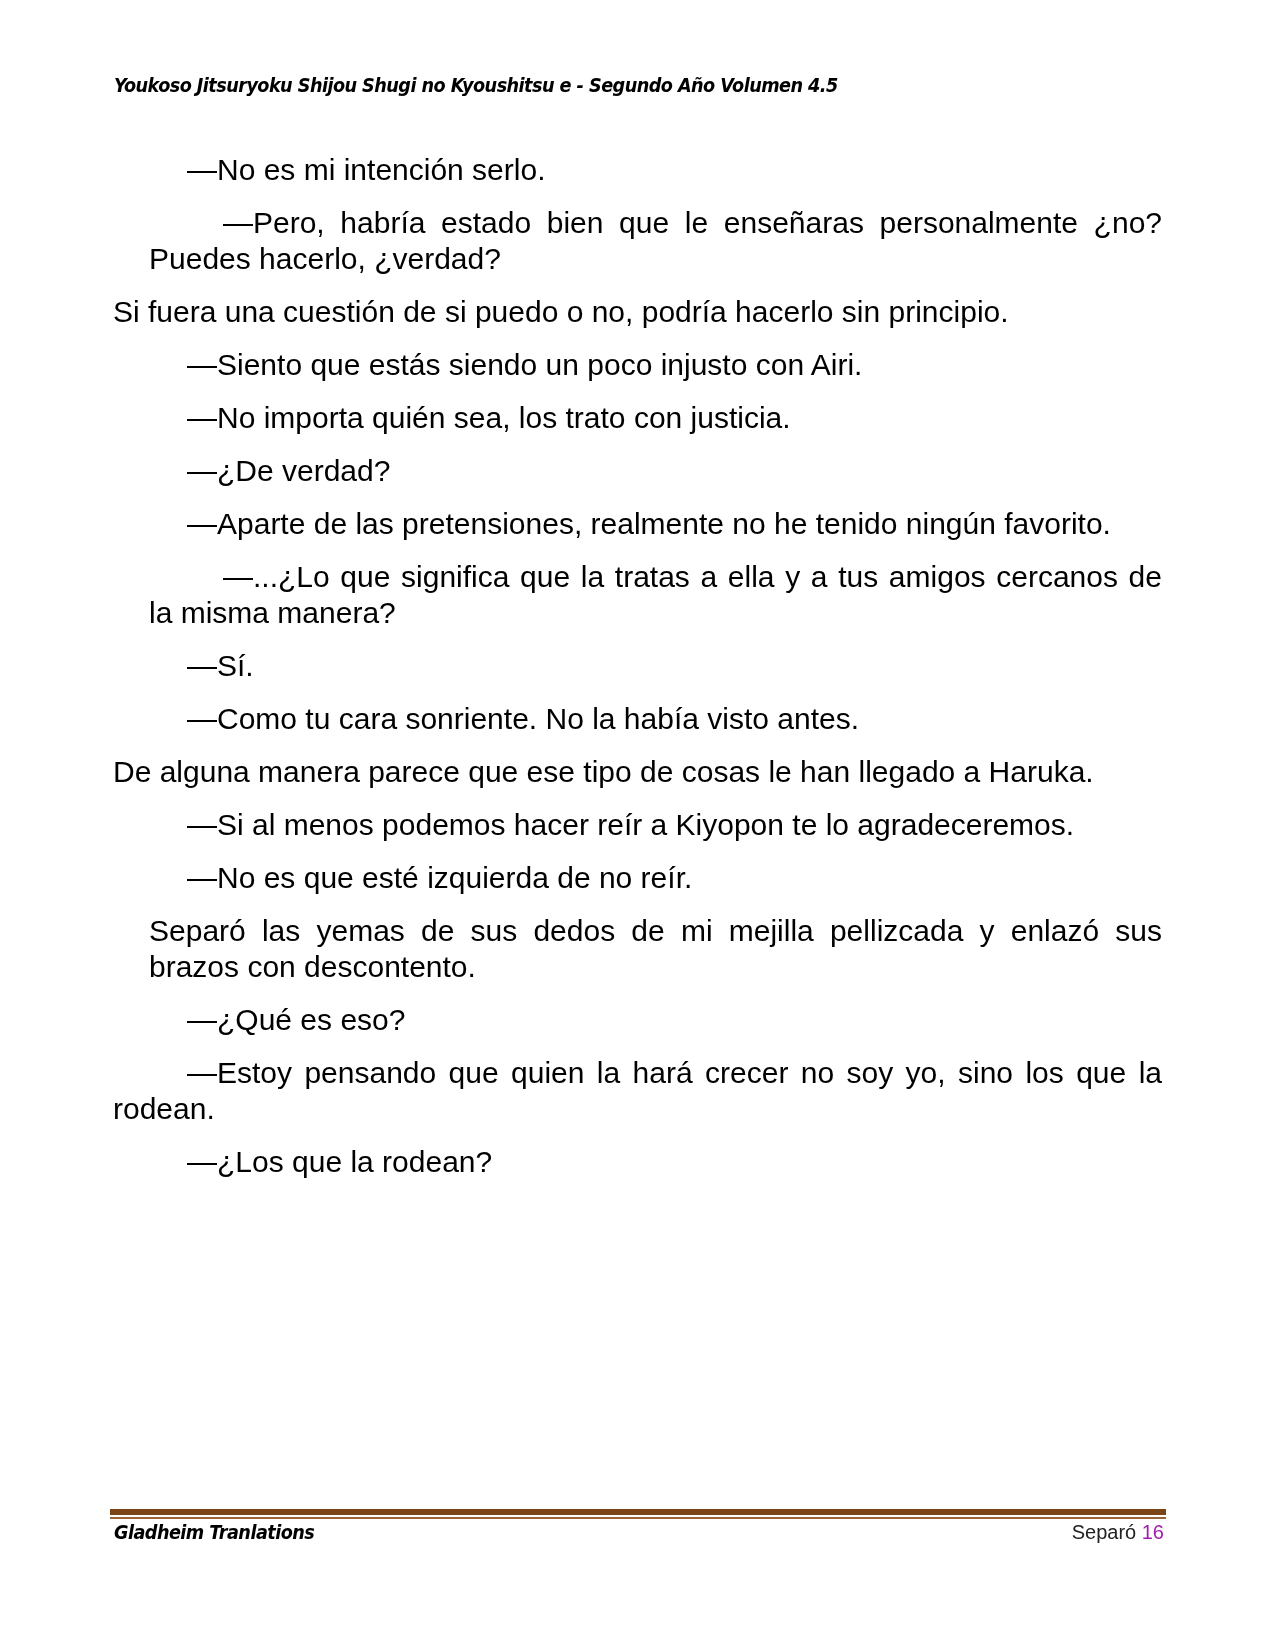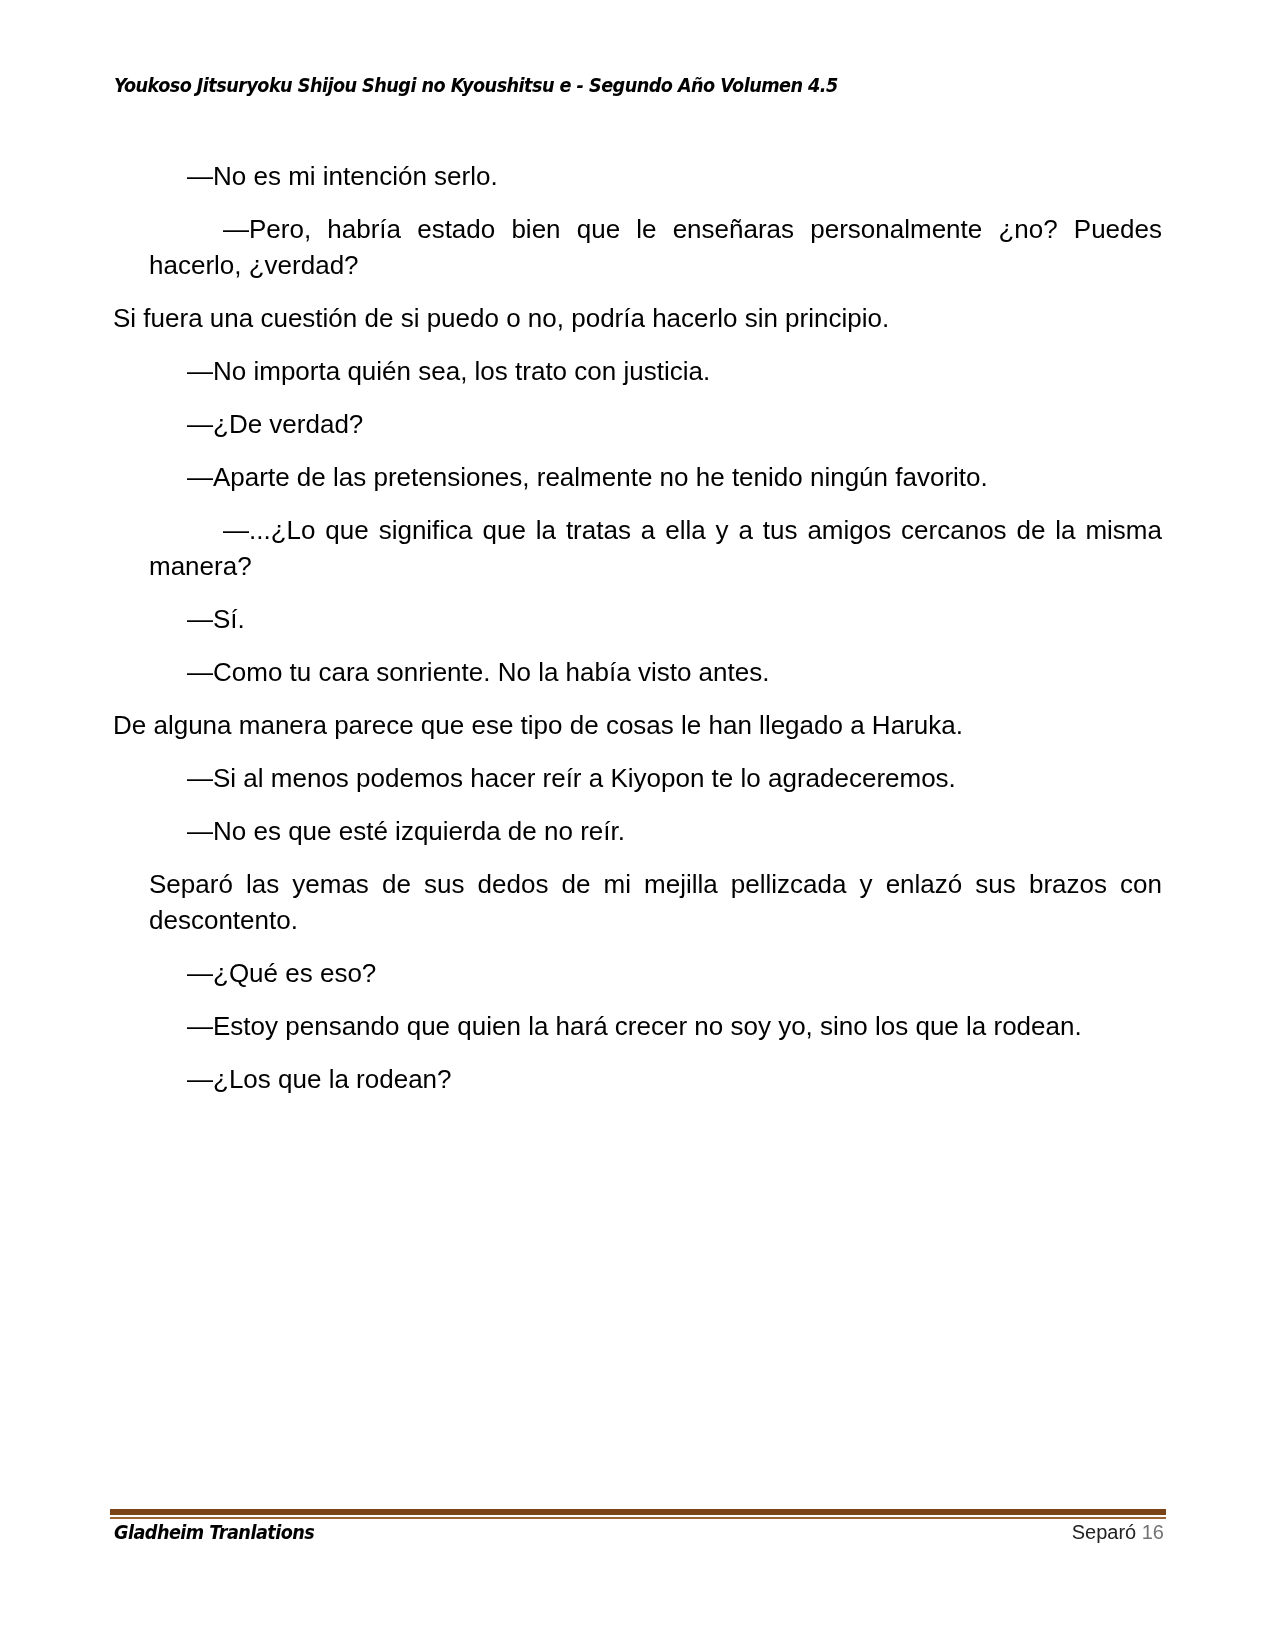--- a/index.html
+++ b/index.html
@@ -24,24 +24,24 @@
       font-style: italic;
       font-size: 19px;
       letter-spacing: -0.6px;
       transform: scaleX(0.93);
       transform-origin: left center;
       white-space: nowrap;
     }
     .body-text {
       position: absolute;
       left: 113px;
-      top: 158px;
+      top: 152px;
       width: 1049px;
       font-family: "Liberation Sans", sans-serif;
-      font-size: 26px;
+      font-size: 30px;
       line-height: 36px;
     }
     .para {
       margin: 0 0 17px 0;
       text-align: justify;
     }
     .para.indent {
       text-indent: 74px;
     }
     .para.last-line-left {
@@ -82,32 +82,33 @@
     .footer-right {
       position: absolute;
       right: 111px;
       top: 1521px;
       font-family: "Liberation Sans", sans-serif;
       font-size: 20px;
       color: #222;
       white-space: nowrap;
     }
     .footer-right .page-num {
-      color: #737373;
+      color: #a21caf;
     }
   </style>
 </head>
 <body>
 
 <div class="page-header">Youkoso Jitsuryoku Shijou Shugi no Kyoushitsu e - Segundo Año Volumen 4.5</div>
 
 <div class="body-text">
   <p class="para indent">—No es mi intención serlo.</p>
   <p class="para indent last-line-left">—Pero, habría estado bien que le enseñaras personalmente ¿no? Puedes hacerlo, ¿verdad?</p>
   <p class="para">Si fuera una cuestión de si puedo o no, podría hacerlo sin principio.</p>
+  <p class="para indent">—Siento que estás siendo un poco injusto con Airi.</p>
   <p class="para indent">—No importa quién sea, los trato con justicia.</p>
   <p class="para indent">—¿De verdad?</p>
   <p class="para indent">—Aparte de las pretensiones, realmente no he tenido ningún favorito.</p>
   <p class="para indent last-line-left">—...¿Lo que significa que la tratas a ella y a tus amigos cercanos de la misma manera?</p>
   <p class="para indent">—Sí.</p>
   <p class="para indent">—Como tu cara sonriente. No la había visto antes.</p>
   <p class="para">De alguna manera parece que ese tipo de cosas le han llegado a Haruka.</p>
   <p class="para indent">—Si al menos podemos hacer reír a Kiyopon te lo agradeceremos.</p>
   <p class="para indent">—No es que esté izquierda de no reír.</p>
   <p class="para last-line-left">Separó las yemas de sus dedos de mi mejilla pellizcada y enlazó sus brazos con descontento.</p>

